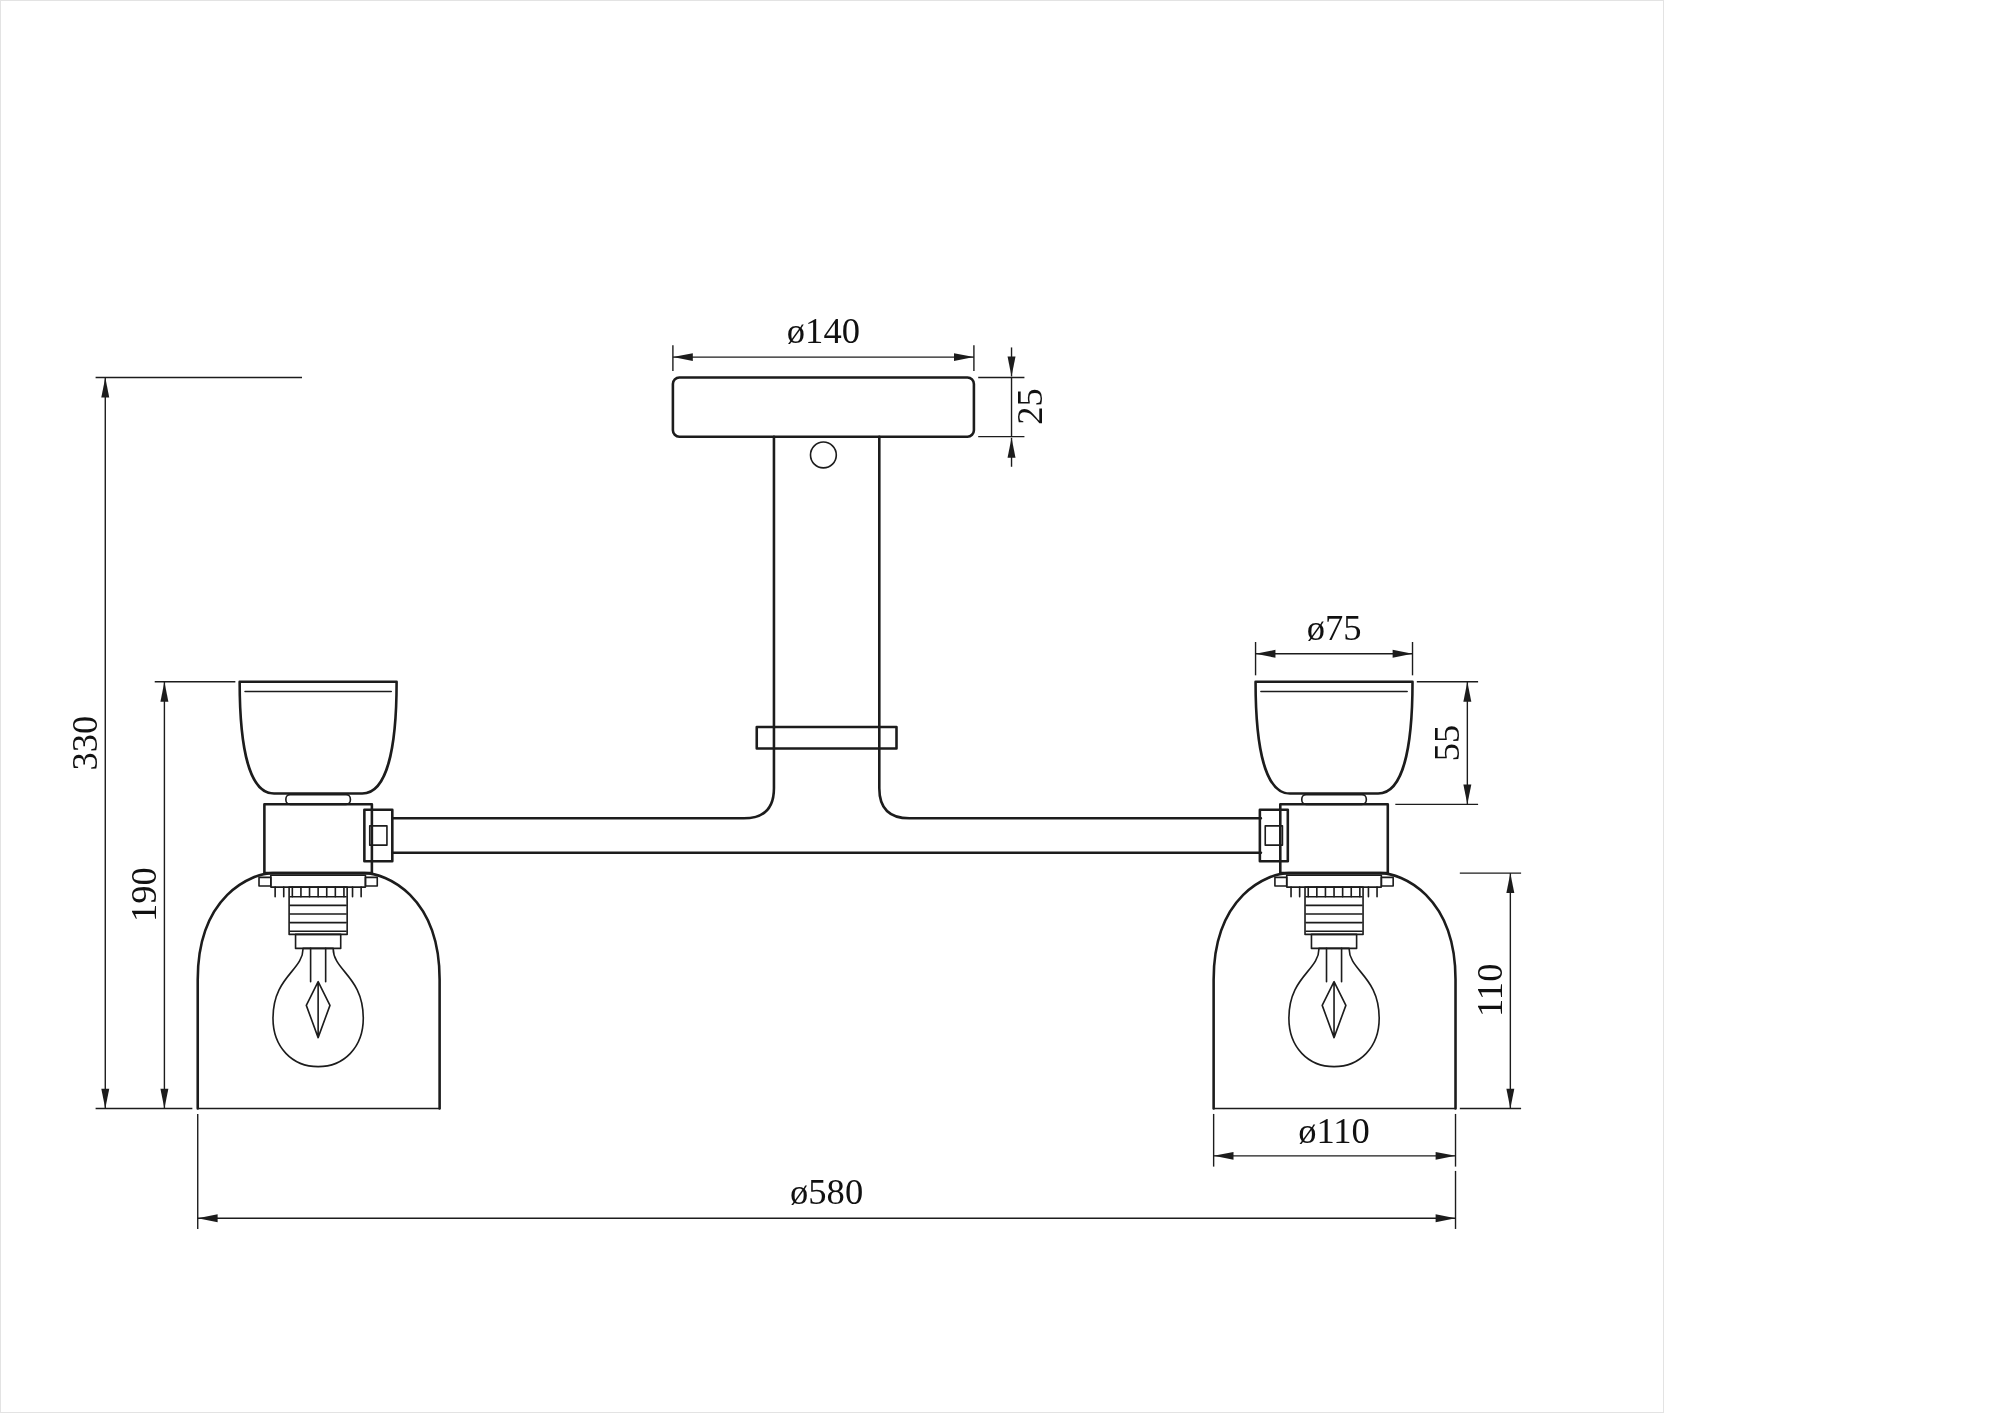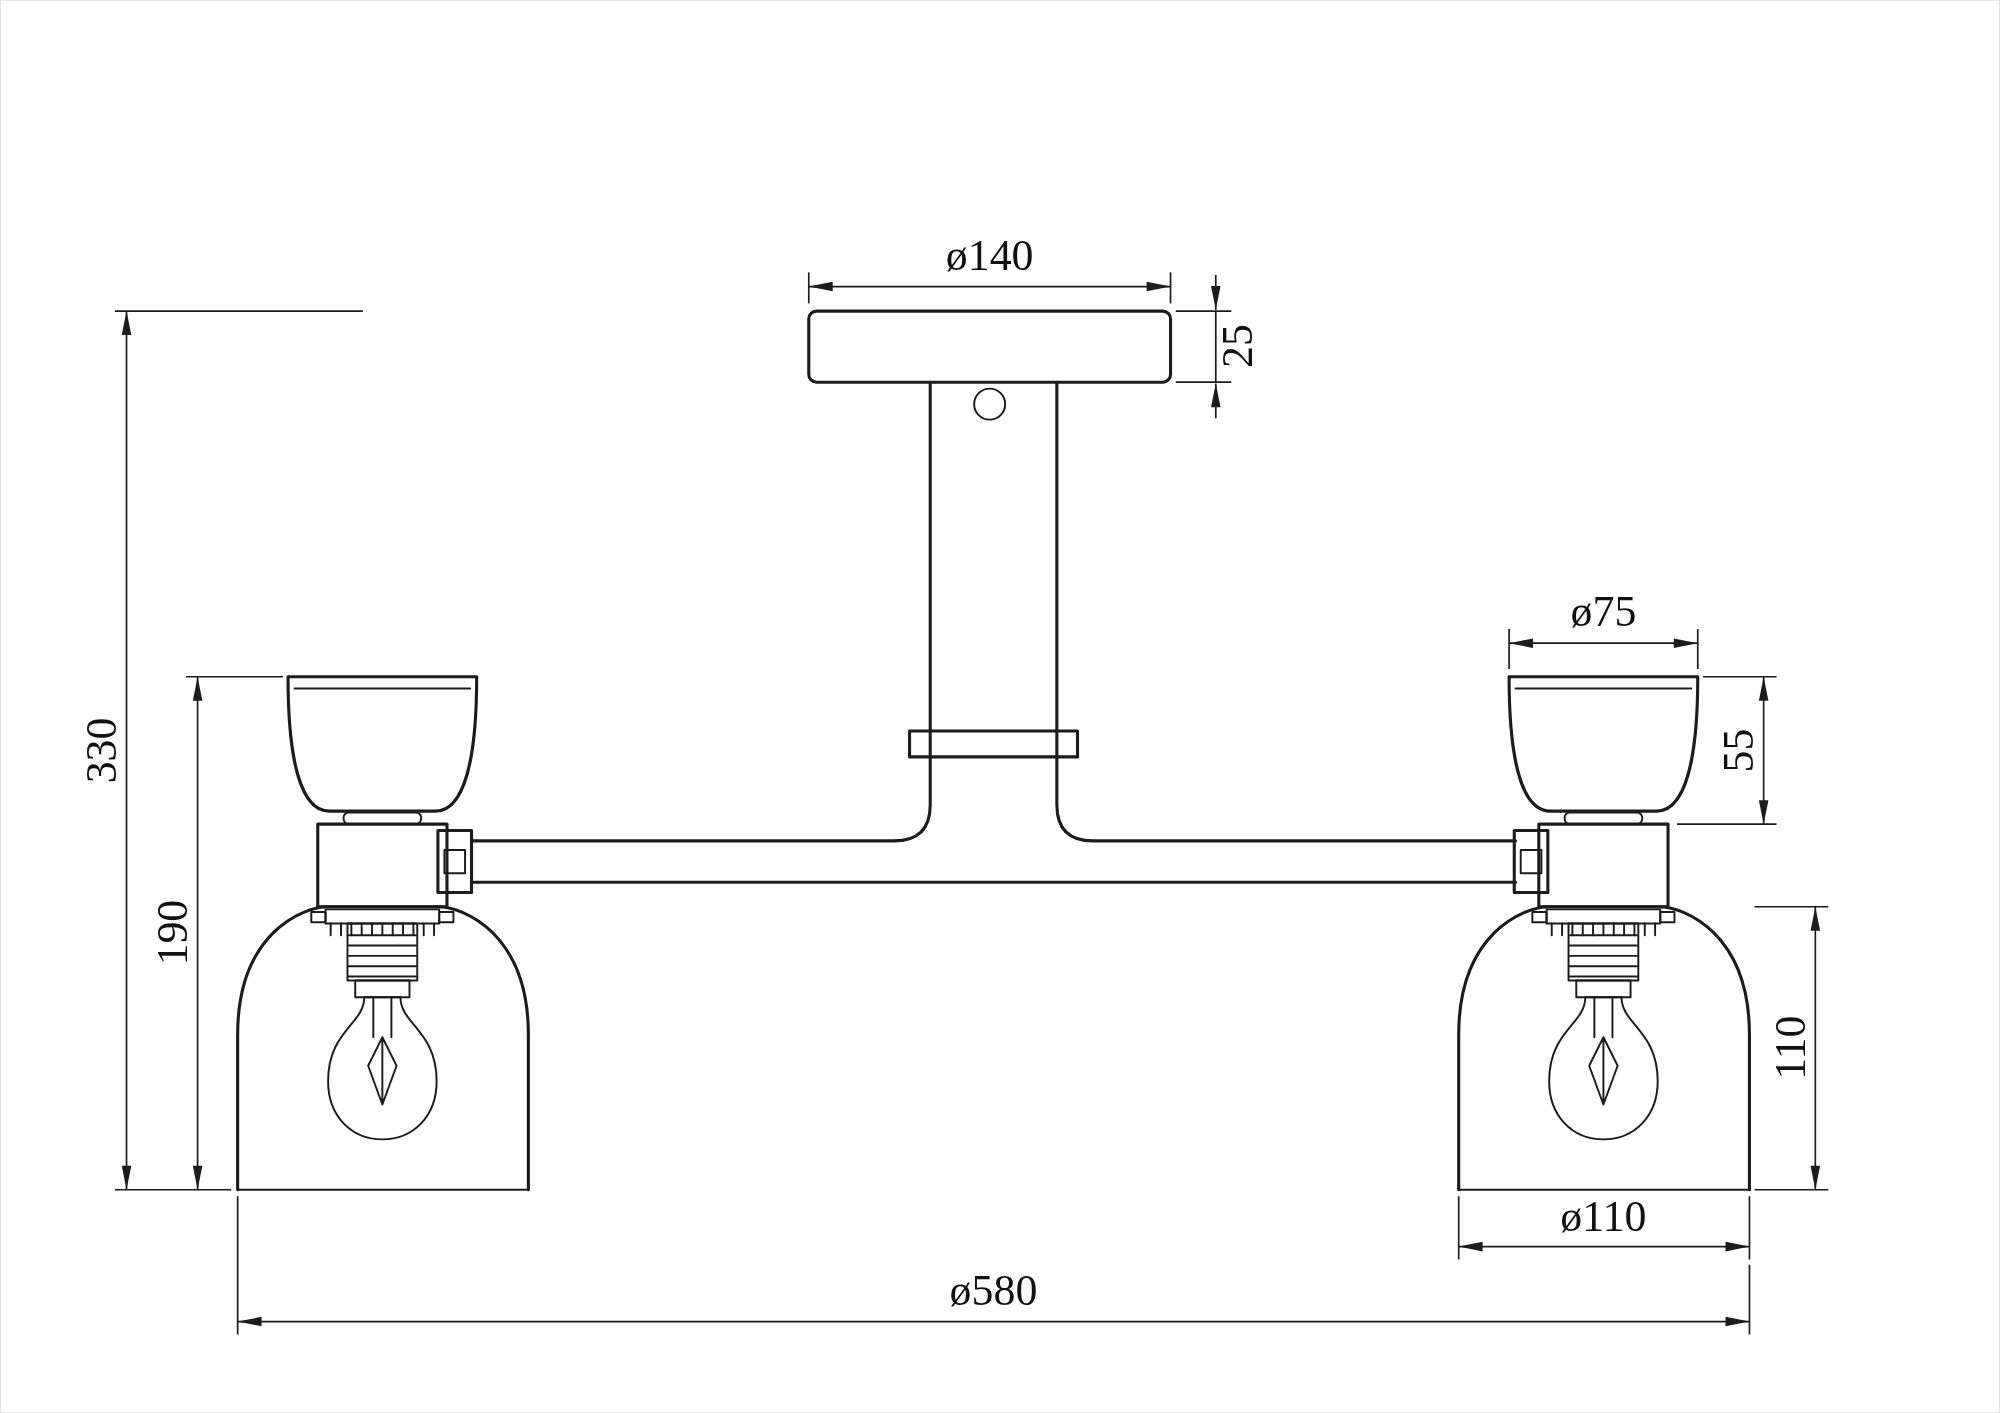--- a/index.html
+++ b/index.html
@@ -2,21 +2,21 @@
 <html><head>
 <meta charset="utf-8">
 <style>
   html, body {
     margin: 0;
     padding: 0;
     background: #ffffff;
   }
   .page {
     position: relative;
-    width: 2000px;
+    width: 1664px;
     height: 1413px;
     background: #ffffff;
     box-sizing: border-box;
     border: 1px solid #e3e3e3;
     overflow: hidden;
   }
   svg { display: block; width: 100%; height: 100%; }
 
   .outline {
     fill: none;

